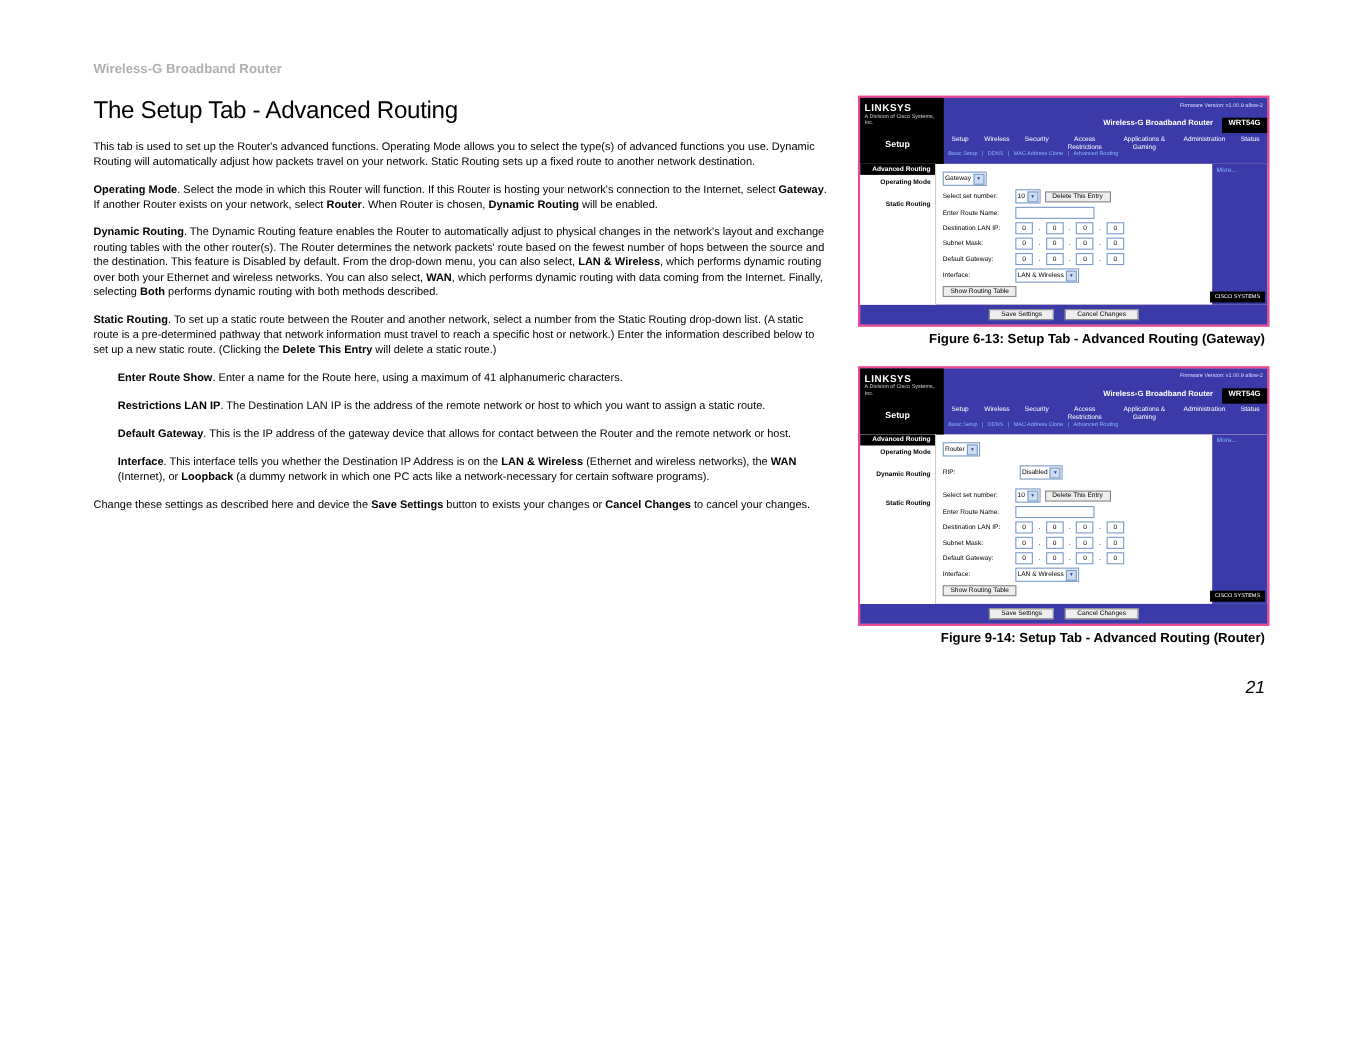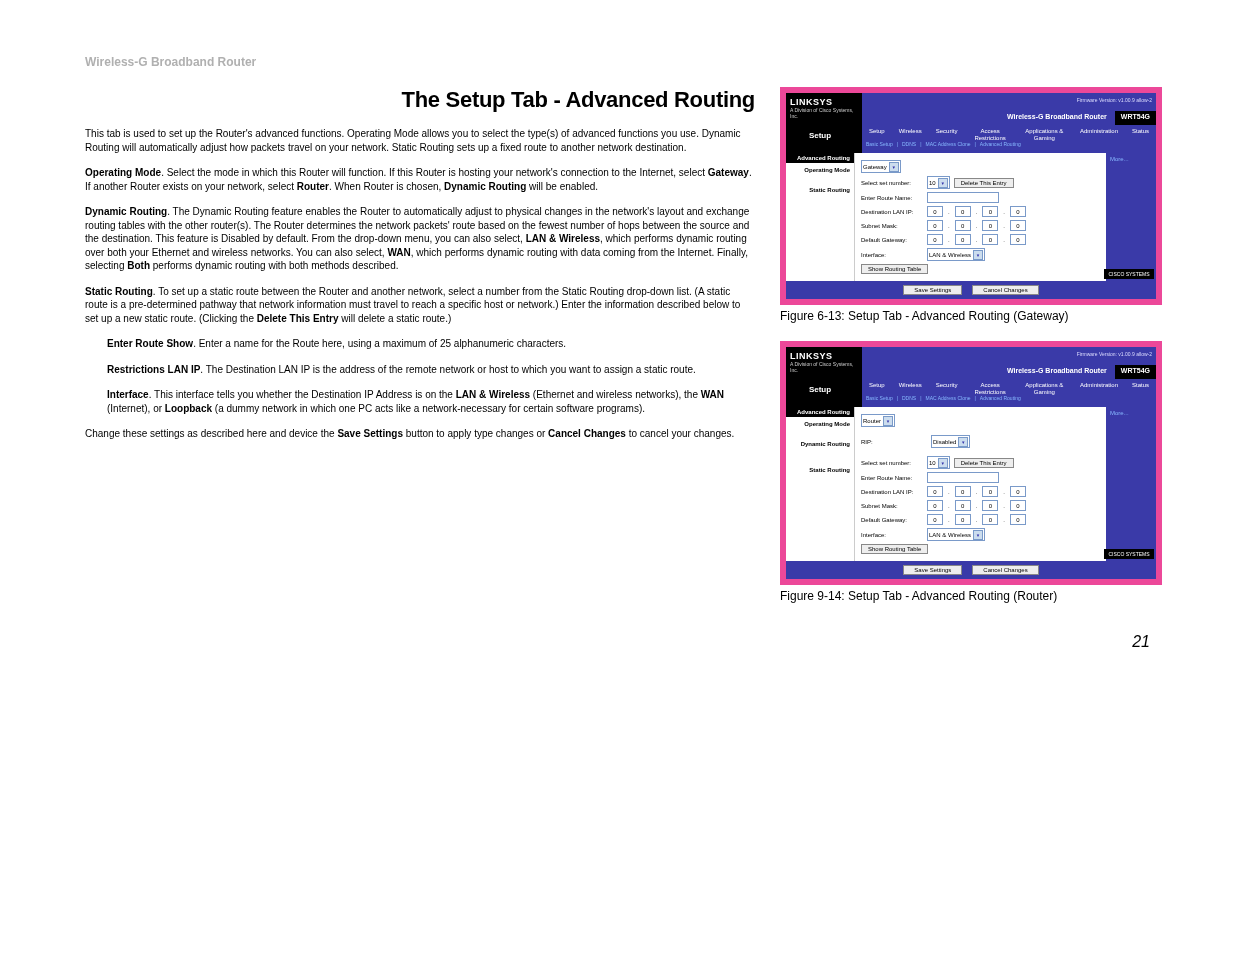--- a/index.html
+++ b/index.html
@@ -29,57 +29,56 @@
     gap: 25px;
   }
   .left-col {
     width: 670px;
   }
   .right-col {
     width: 370px;
   }
   h1 {
     font-size: 22px;
-    font-weight: 700;
+    font-weight: 400;
     margin: 0 0 14px 0;
     font-family: Arial, sans-serif;
     letter-spacing: -0.3px;
-    text-align: right;
   }
   .para {
     font-size: 10px;
     line-height: 1.35;
     margin: 0 0 12px 0;
   }
   .sub-list {
     margin-left: 22px;
   }
   .bold { font-weight: bold; }
   .figure {
     margin-bottom: 18px;
   }
   .fig-caption {
-    text-align: left;
+    text-align: right;
     font-size: 12px;
-    font-weight: normal;
+    font-weight: bold;
     margin-top: 4px;
   }
   .page-number {
     position: absolute;
     right: 0;
     bottom: -30px;
     font-size: 16px;
     font-style: italic;
   }
   
   .router-ui {
     width: 370px;
     font-size: 7px;
     background: #fca5a5;
-    border: 6px solid #ec4899;
+    border: 2px solid #ec4899;
     position: relative;
   }
   .r-top {
     background: #3a3aa8;
     color: #fff;
     display: flex;
     height: 60px;
   }
   .r-logo-area {
     width: 68px;
@@ -285,29 +284,30 @@
 
       <p class="para">
         <span class="bold">Dynamic Routing</span><span>. The Dynamic Routing feature enables the Router to automatically adjust to physical changes in the network's layout and exchange routing tables with the other router(s). The Router determines the network packets' route based on the fewest number of hops between the source and the destination. This feature is Disabled by default. From the drop-down menu, you can also select, </span><span class="bold">LAN &amp; Wireless</span><span>, which performs dynamic routing over both your Ethernet and wireless networks. You can also select, </span><span class="bold">WAN</span><span>, which performs dynamic routing with data coming from the Internet. Finally, selecting </span><span class="bold">Both</span><span> performs dynamic routing with both methods described.</span>
       </p>
 
       <p class="para">
         <span class="bold">Static Routing</span><span>. To set up a static route between the Router and another network, select a number from the Static Routing drop-down list. (A static route is a pre-determined pathway that network information must travel to reach a specific host or network.) Enter the information described below to set up a new static route. (Clicking the </span><span class="bold">Delete This Entry</span><span> will delete a static route.)</span>
       </p>
 
       <div class="sub-list">
-        <p class="para"><span class="bold">Enter Route Show</span><span>. Enter a name for the Route here, using a maximum of 25 alphanumeric characters.</span></p>
+        <p class="para"><span class="bold">Enter Route Show</span><span>. Enter a name for the Route here, using a maximum of 41 alphanumeric characters.</span></p>
         <p class="para"><span class="bold">Restrictions LAN IP</span><span>. The Destination LAN IP is the address of the remote network or host to which you want to assign a static route.</span></p>
+        <p class="para"><span class="bold">Default Gateway</span><span>. This is the IP address of the gateway device that allows for contact between the Router and the remote network or host.</span></p>
         <p class="para">
           <span class="bold">Interface</span><span>. This interface tells you whether the Destination IP Address is on the </span><span class="bold">LAN &amp; Wireless</span><span> (Ethernet and wireless networks), the </span><span class="bold">WAN</span><span> (Internet), or </span><span class="bold">Loopback</span><span> (a dummy network in which one PC acts like a network-necessary for certain software programs).</span>
         </p>
       </div>
 
       <p class="para">
-        <span>Change these settings as described here and device the </span><span class="bold">Save Settings</span><span> button to apply type changes or </span><span class="bold">Cancel Changes</span><span> to cancel your changes.</span>
+        <span>Change these settings as described here and device the </span><span class="bold">Save Settings</span><span> button to exists your changes or </span><span class="bold">Cancel Changes</span><span> to cancel your changes.</span>
       </p>
     </div>
 
     <div class="right-col">
 
       <div class="figure">
         <div class="router-ui">
           <div class="r-top">
             <div class="r-logo-area">
               <div class="r-logo">LINKSYS</div>

